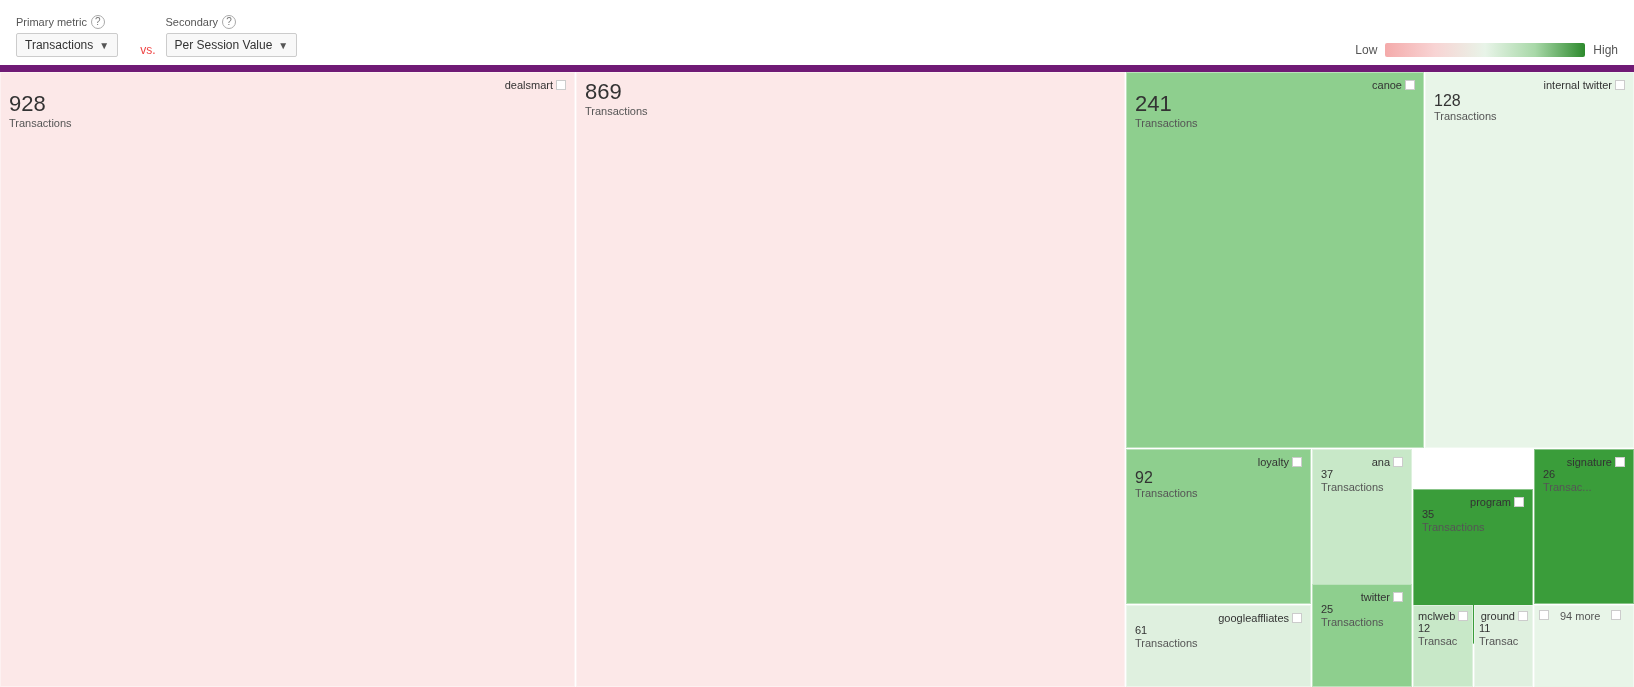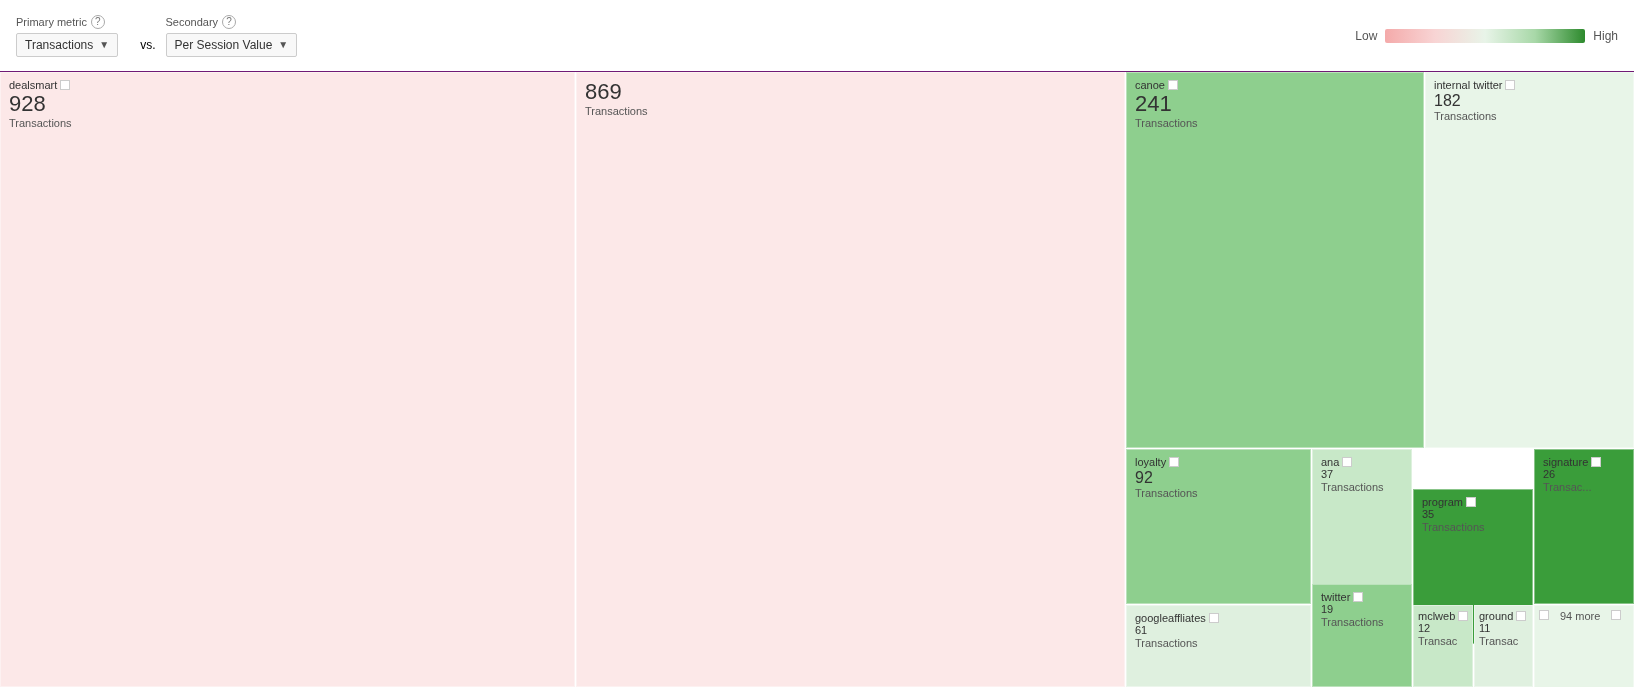--- a/index.html
+++ b/index.html
@@ -1,23 +1,23 @@
 <!DOCTYPE html>
 <html><head>
   <meta charset="utf-8">
   <style>
     * { box-sizing: border-box; margin: 0; padding: 0; }
     body { font-family: Arial, sans-serif; font-size: 12px; background: #fff; color: #333; width: 1634px; height: 687px; overflow: hidden; }
 
     
     .header {
       display: flex;
-      align-items: center;
+      align-items: flex-end;
       padding: 8px 16px;
-      border-bottom: 1px solid #701a75;
+      border-bottom: 7px solid #701a75;
       height: 72px;
       background: #fff;
     }
     .metric-group {
       display: flex;
       flex-direction: column;
       margin-right: 12px;
     }
     .metric-label {
       font-size: 11px;
@@ -46,21 +46,21 @@
       border-radius: 2px;
       padding: 4px 8px;
       background: #f8f8f8;
       cursor: pointer;
       font-size: 12px;
       gap: 6px;
     }
     .metric-dropdown .arrow { font-size: 10px; color: #555; }
     .vs-label {
       font-size: 12px;
-      color: #000000;
+      color: #ef4444;
       margin: 0 10px;
       margin-top: 18px;
     }
     .legend-area {
       margin-left: auto;
       display: flex;
       align-items: center;
       gap: 8px;
       font-size: 12px;
       color: #555;
@@ -84,20 +84,21 @@
       position: absolute;
       overflow: hidden;
       border: 1px solid rgba(255,255,255,0.4);
     }
     .tile-label {
       font-size: 11px;
       color: #333;
       display: flex;
       align-items: center;
       gap: 3px;
+      justify-content: flex-end;
     }
     .tile-value {
       font-size: 22px;
       font-weight: 400;
       color: #333;
       line-height: 1.2;
     }
     .tile-value.small {
       font-size: 16px;
     }
@@ -193,21 +194,21 @@
       <div class="tile-metric">Transactions</div>
     </div>
   </div>
 
   <div class="tile color-pale-green" style="left:1425px; top:0px; width:209px; height:376px;">
     <div class="tile-inner">
       <div class="tile-label">
         <span>internal twitter</span>
         <span class="tile-icon"></span>
       </div>
-      <div class="tile-value small">182</div>
+      <div class="tile-value small">128</div>
       <div class="tile-metric">Transactions</div>
     </div>
   </div>
 
   <div class="tile color-medium-green" style="left:1126px; top:377px; width:185px; height:155px;">
     <div class="tile-inner">
       <div class="tile-label">
         <span>loyalty</span>
         <span class="tile-icon"></span>
       </div>
@@ -259,21 +260,21 @@
       <div class="tile-metric">Transactions</div>
     </div>
   </div>
 
   <div class="tile color-medium-green" style="left:1312px; top:512px; width:100px; height:103px;">
     <div class="tile-inner">
       <div class="tile-label">
         <span>twitter</span>
         <span class="tile-icon"></span>
       </div>
-      <div class="tile-value xsmall">19</div>
+      <div class="tile-value xsmall">25</div>
       <div class="tile-metric">Transactions</div>
     </div>
   </div>
 
   <div class="tile color-light-green" style="left:1413px; top:533px; width:60px; height:82px;">
     <div class="tile-inner" style="padding:4px;">
       <div class="tile-label">
         <span>mclweb</span>
         <span class="tile-icon"></span>
       </div>

